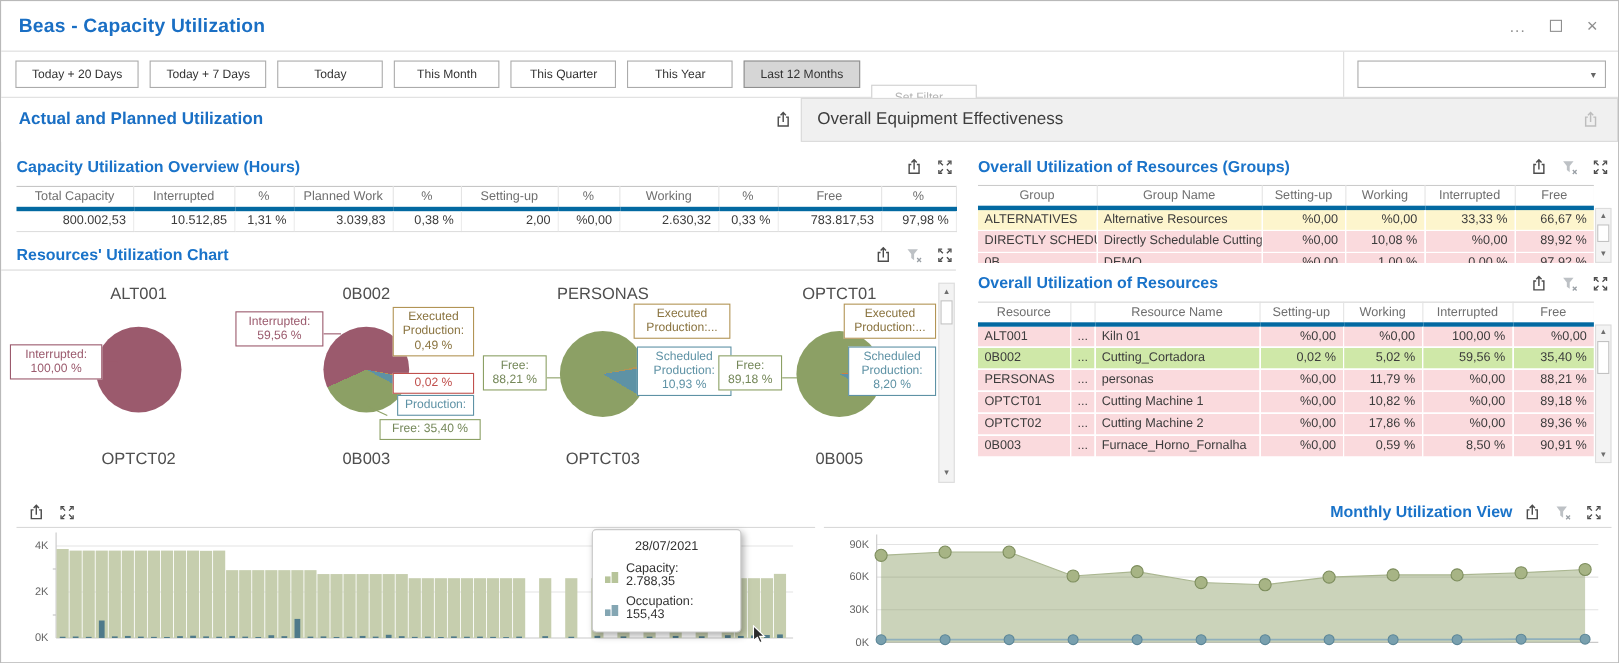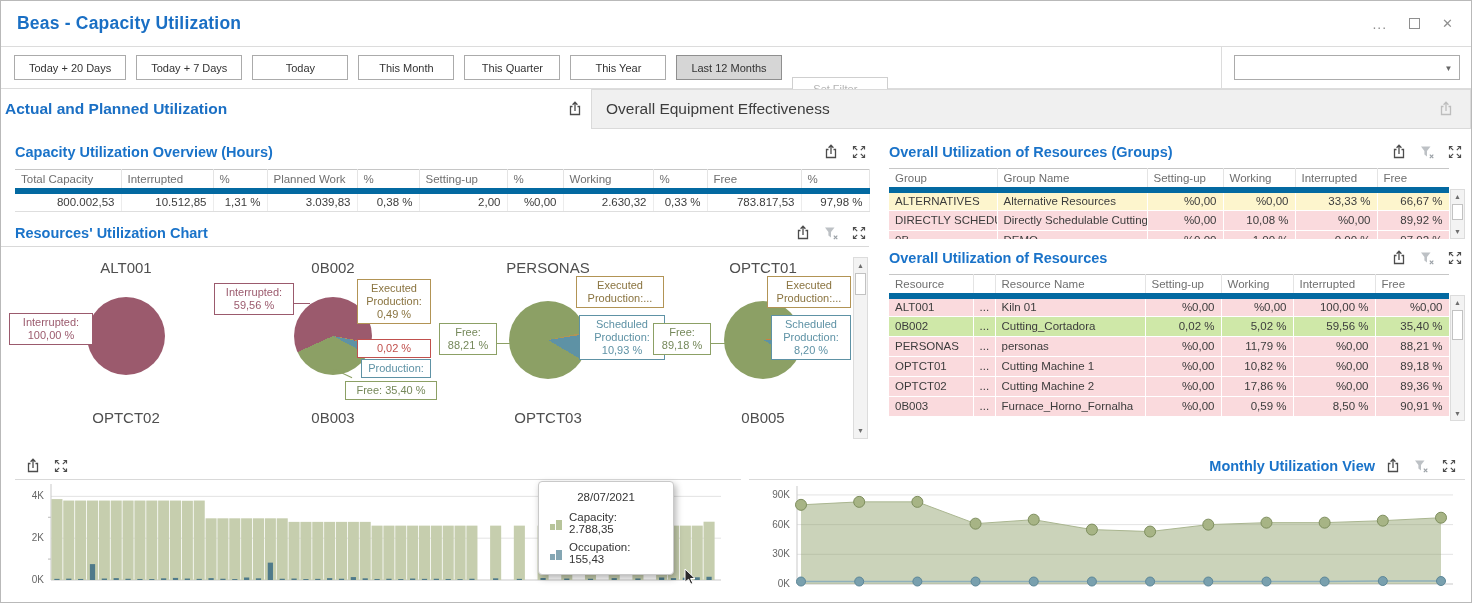--- a/index.html
+++ b/index.html
@@ -19,21 +19,21 @@
   .filters-left { flex:1; display:flex; align-items:center; gap:10px; padding-left:13px; height:100%; }
   .fbtn { height:25px; min-width:96px; padding:0 14px; background:#fff; border:1px solid #ababab; font-size:11px; color:#333; display:flex; align-items:center; justify-content:center; cursor:pointer; }
   .fbtn.selected { background:#d6d6d6; border-color:#8f8f8f; }
   .fbtn.disabled { color:#b3b3b3; border-color:#cfcfcf;margin-top:43px; }
   .filters-right { width:250px; height:100%; border-left:1px solid #dcdcdc; display:flex; align-items:center; justify-content:center; }
   .combo { width:226px; height:25px; border:1px solid #ababab; background:#fff; position:relative; }
   .combo .caret { position:absolute; right:6px; top:8px; font-size:8px; color:#666; }
 
   
   .tabrow { height:40px; display:flex; }
-  .tab-active { width:590px; display:flex; align-items:center; padding-left:4px; background:#fff; }
+  .tab-active { width:727px; display:flex; align-items:center; padding-left:16px; background:#fff; }
   .tab-active .tab-label { color:#1a6fc4; font-size:15.5px; font-weight:600; flex:1; }
   .tab-inactive { flex:1; background:#f0f0f0; border:1px solid #dadada; display:flex; align-items:center; padding:0 14px; }
   .tab-inactive .tab-label { color:#3d3d3d; font-size:15.5px; flex:1; }
 
   
   .content { position:relative; height:473px; }
   .panel { position:absolute; }
   #p-topleft  { left:0; top:0; width:882px; height:320px; }
   #p-topright { left:882px; top:0; width:590px; height:320px; }
   #p-botleft  { left:0; top:320px; width:740px; height:153px; }
@@ -41,21 +41,21 @@
 
   .sec-head { display:flex; align-items:center; }
   .sec-title { color:#1a73c9; font-size:14.5px; font-weight:600; flex:1; }
   .icon-btn { width:20px; height:18px; margin-left:8px; color:#4c4c4c; display:flex; align-items:center; justify-content:center; cursor:pointer; }
   .icon-btn svg { width:16px; height:16px; }
   .icon-faded { color:#bdbdbd; }
   .hr { border-top:1px solid #d9d9d9; }
 
   
   table.grid { border-collapse:collapse; table-layout:fixed; font-size:11.5px; }
-  table.grid th { font-weight:400; color:#6f6f6f; text-align:left; padding:3px 6px; border-top:1px solid #c6c6c6; border-bottom:6px solid #0369a1; border-right:1px solid #e4e4e4; height:20px; white-space:nowrap; overflow:hidden; background:#fff; }
+  table.grid th { font-weight:400; color:#6f6f6f; text-align:center; padding:3px 6px; border-top:1px solid #c6c6c6; border-bottom:4px solid #0369a1; border-right:1px solid #e4e4e4; height:20px; white-space:nowrap; overflow:hidden; background:#fff; }
   table.grid td { color:#3c3c3c; padding:2px 6px; height:20px; border-right:1px solid #fff; border-bottom:1px solid #fff; white-space:nowrap; overflow:hidden; }
   table.grid td.r { text-align:right; }
   table.grid tr.plain td { border-right:1px solid #ececec; border-bottom:1px solid #dedede; }
   tr.row-yellow td { background:#fdf5cd; }
   tr.row-pink td { background:#fadadd; }
   tr.row-green td { background:#cfe8a8; }
   td.link { color:#9a9a9a; padding:2px 2px; }
   .tbl-wrap { position:relative; }
   .tbl-clip { overflow:hidden; }
 

